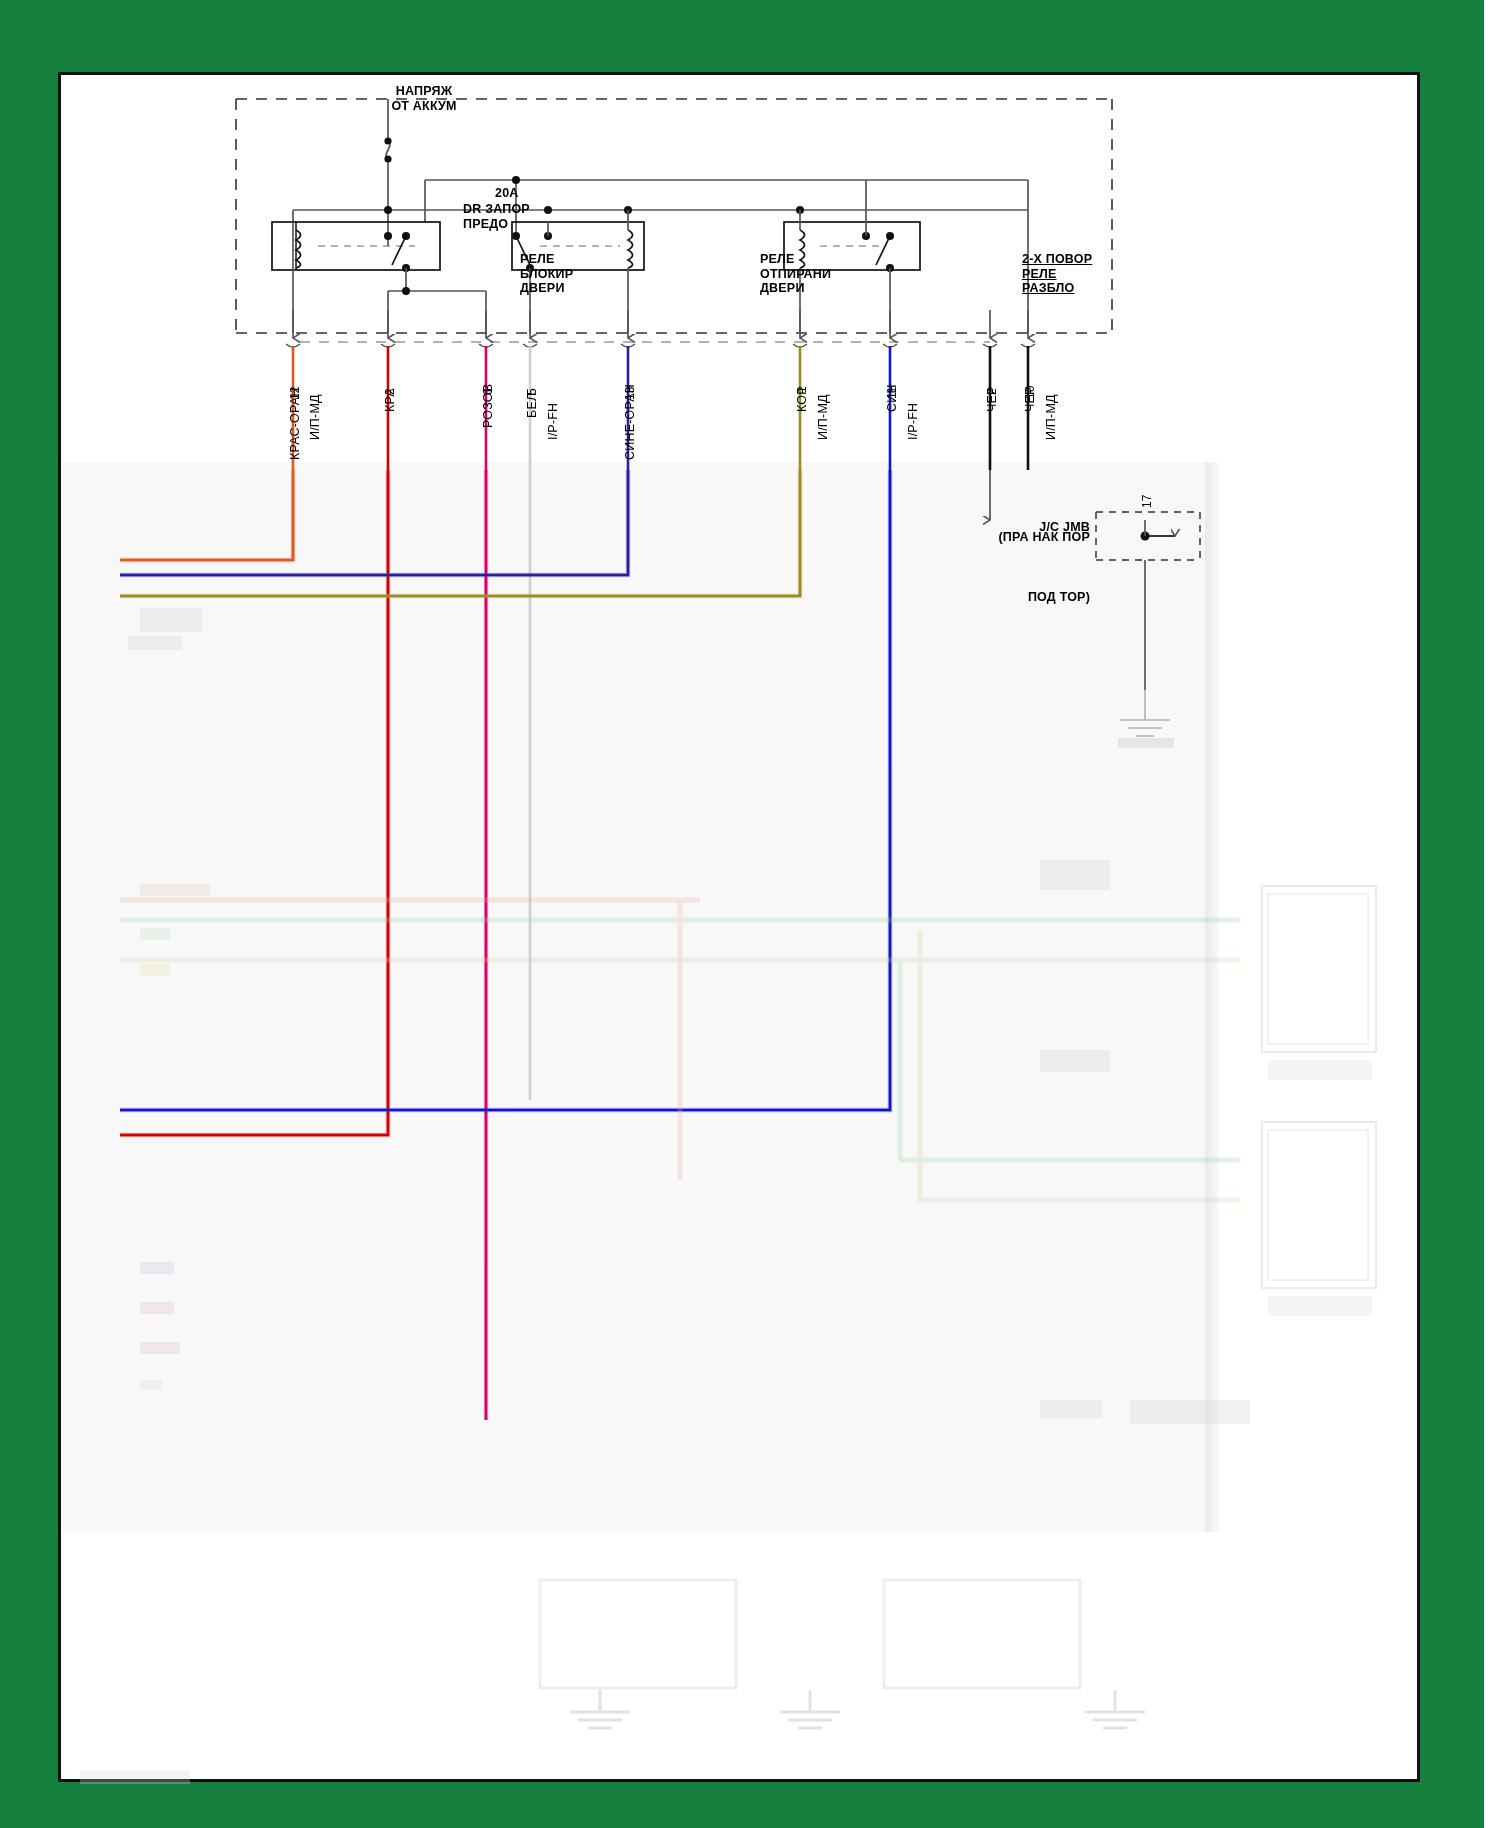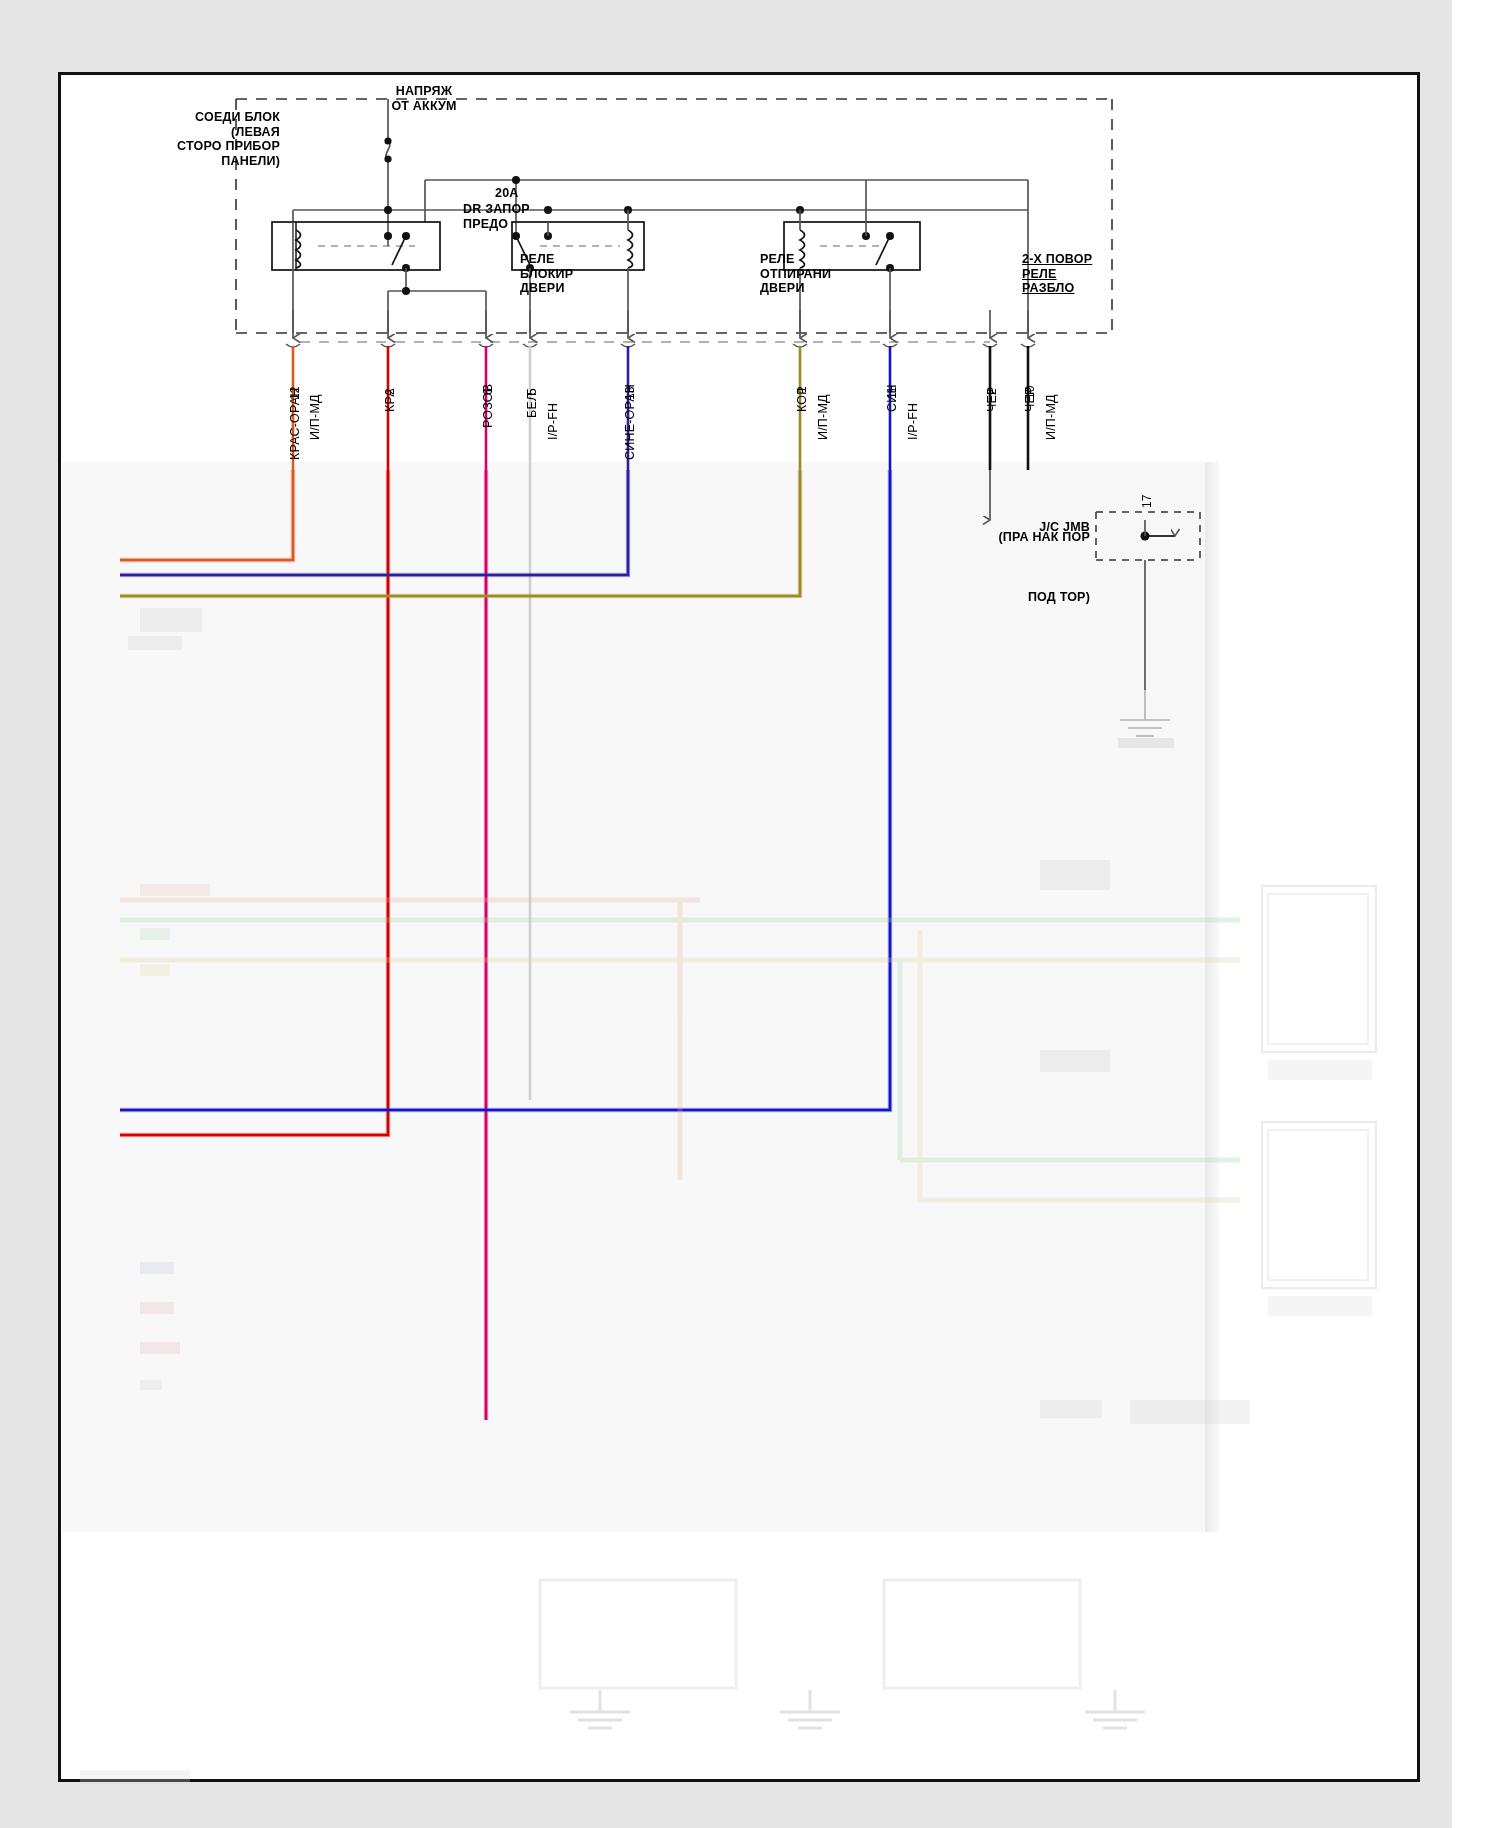--- a/index.html
+++ b/index.html
@@ -1,19 +1,19 @@
 <!DOCTYPE html>
 <html><head>
 <meta charset="utf-8">
 <style>
   html,body{margin:0;padding:0;background:#ffffff;}
   body{width:1500px;height:1828px;position:relative;overflow:hidden;
        font-family:"Liberation Sans","DejaVu Sans",sans-serif;}
 
-  #page{position:absolute;left:0;top:0;width:1452px;height:1828px;background:#e5e5e5;}
+  #page{position:absolute;left:0;top:0;width:1452px;height:1828px;background:#15803d;padding-left:32px;}
 
   
   .doc-frame{position:absolute;left:58px;top:72px;width:1362px;height:1710px;
              border:3px solid #111;background:#fff;box-sizing:border-box;}
 
   
   .faded-sheet{position:absolute;left:62px;top:462px;width:1154px;height:1070px;
                background:#f7f7f7;opacity:.9;}
   .faded-edge{position:absolute;left:1205px;top:462px;width:14px;height:1070px;
               background:linear-gradient(90deg,#e9e9e9,#fafafa);}
@@ -250,24 +250,20 @@
       </g>
       <rect x="80" y="1770" width="110" height="14" fill="#d9d9d9" stroke="none"></rect>
       <rect x="1130" y="1400" width="120" height="24" fill="#d3d3d3" stroke="none"></rect>
       <rect x="1040" y="1400" width="62" height="18" fill="#d3d3d3" stroke="none"></rect>
     </g>
   </svg>
 
   <div class="lbl b" style="left:424px;top:84px;text-align:center;transform:translateX(-50%);">НАПРЯЖ
 ОТ АККУМ</div>
 
-  <div class="lbl b r" style="left:70px;top:110px;width:210px;">СОЕДИ БЛОК
-(ЛЕВАЯ
-СТОРО ПРИБОР
-ПАНЕЛИ)</div>
 
   <div class="lbl b" style="left:463px;top:158px;margin-top:44px;">DR ЗАПОР
 ПРЕДО</div>
   <div class="lbl b" style="left:463px;top:186px;margin-left:32px;">20A</div>
 
   <div class="lbl b" style="left:520px;top:252px;">РЕЛЕ
 БЛОКИР
 ДВЕРИ</div>
   <div class="lbl b" style="left:760px;top:252px;">РЕЛЕ
 ОТПИРАНИ

